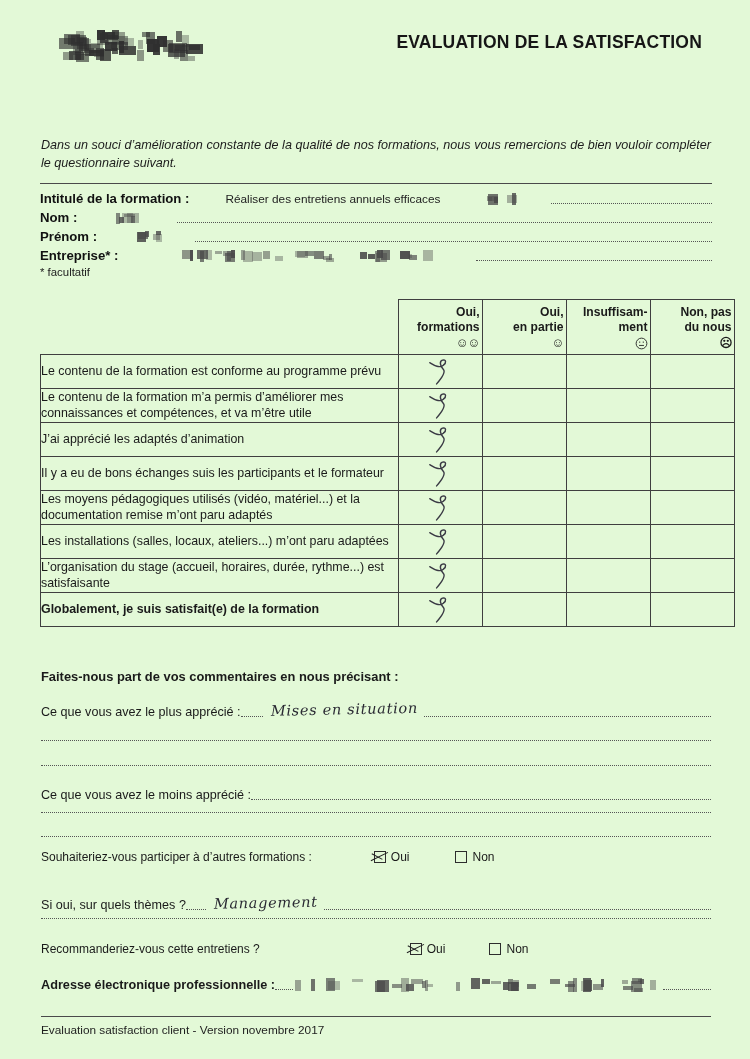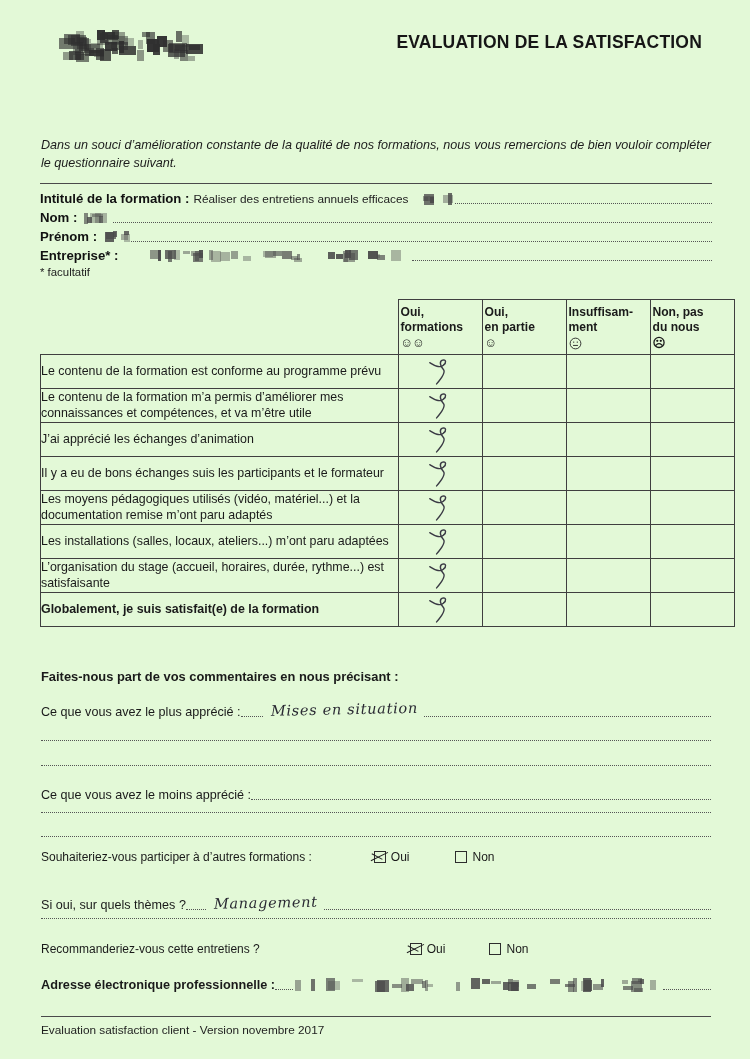--- a/index.html
+++ b/index.html
@@ -77,20 +77,21 @@
     border-top: 1.3px solid #4a4a4a;
     width: 100%;
     margin-bottom: 3px;
   }
   .frow {
     display: flex;
     align-items: flex-end;
     height: 19px;
     font-size: 12.8px;
     white-space: nowrap;
+    gap: 32px;
   }
   .flabel {
     font-weight: bold;
     font-size: 13.2px;
     color: #111;
   }
   .fvalue {
     font-size: 11.8px;
     color: #222;
     padding-left: 4px;
@@ -135,21 +136,21 @@
   .qtable td, .qtable th {
     border: 1.1px solid #3f3f3f;
     padding: 0;
     background: #e3f9d7;
   }
   .qtable th {
     font-size: 12.1px;
     font-weight: bold;
     line-height: 1.2;
     padding: 5px 2px 3px;
-    text-align: left;
+    text-align: right;
     vertical-align: middle;
   }
   .hdr-spacer {
     border: none !important;
     background: transparent !important;
   }
   .emo {
     display: block;
     font-size: 12.5px;
     margin-top: 2px;
@@ -460,21 +461,21 @@
           <td class="acell" style="height: 33px;">
             <svg class="tick" viewBox="0 0 40 34">
               <path d="M8 6 C13 9, 19 13, 24 9 C28 6, 27 2, 23 3 C19 4, 20 10, 24 14 C27 17, 22 24, 16 31" fill="none" stroke="#3a3a44" stroke-width="1.7" stroke-linecap="round"></path>
             </svg>
           </td>
           <td class="acell" style="height: 33px;"></td>
           <td class="acell" style="height: 33px;"></td>
           <td class="acell" style="height: 33px;"></td>
         </tr>
         <tr>
-          <td class="qcell">J’ai apprécié les échanges d’animation</td>
+          <td class="qcell">J’ai apprécié les adaptés d’animation</td>
           <td class="acell" style="height: 33px;">
             <svg class="tick" viewBox="0 0 40 34">
               <path d="M8 6 C13 9, 19 13, 24 9 C28 6, 27 2, 23 3 C19 4, 20 10, 24 14 C27 17, 22 24, 16 31" fill="none" stroke="#3a3a44" stroke-width="1.7" stroke-linecap="round"></path>
             </svg>
           </td>
           <td class="acell" style="height: 33px;"></td>
           <td class="acell" style="height: 33px;"></td>
           <td class="acell" style="height: 33px;"></td>
         </tr>
         <tr>

